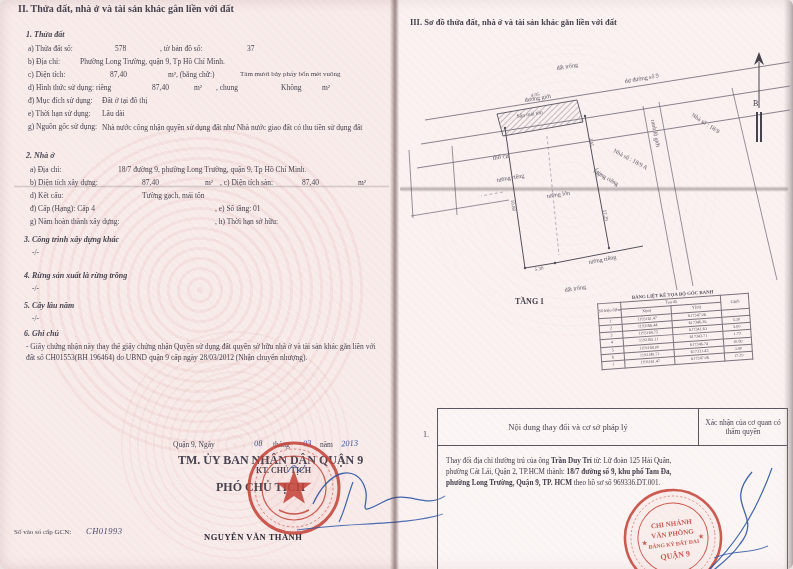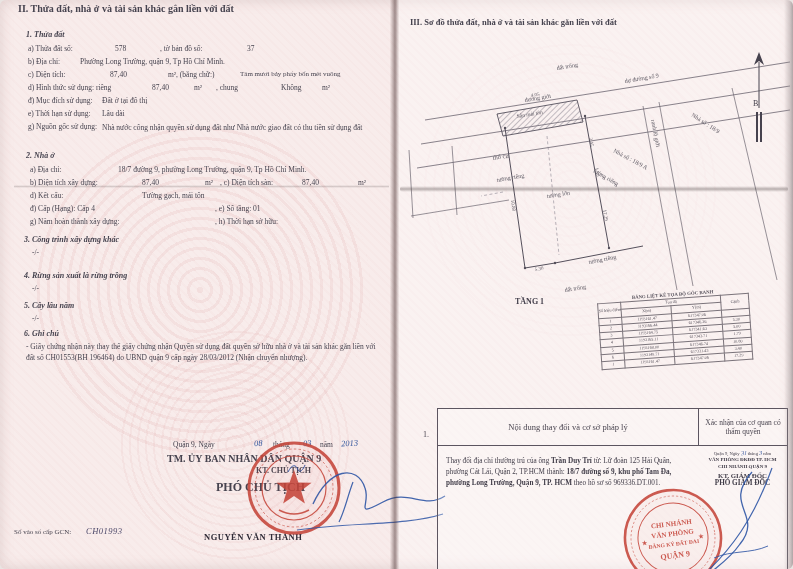--- a/index.html
+++ b/index.html
@@ -114,21 +114,21 @@
 
   <div class="ln bi" style="left:24px;top:330px;font-size:8px;">6. Ghi chú</div>
   <div class="ln wrap" style="left:26px;top:342px;width:356px;">- Giấy chứng nhận này thay thế giấy chứng nhận Quyền sử dụng đất quyền sở hữu nhà ở và tài sản khác gắn liền với đất số CH01553(BH 196464) do UBND quận 9 cấp ngày 28/03/2012 (Nhận chuyển nhượng).</div>
 
   <span class="ln" style="left:173px;top:441px;">Quận 9, Ngày</span>
   <span class="ln hw" style="left:254px;top:439px;">08</span>
   <span class="ln" style="left:273px;top:441px;">tháng</span>
   <span class="ln hw" style="left:303px;top:439px;">03</span>
   <span class="ln" style="left:320px;top:441px;">năm</span>
   <span class="ln hw" style="left:341px;top:439px;">2013</span>
-  <div class="ln b" style="left:167px;top:454px;font-size:10px;">TM. ỦY BAN NHÂN DÂN QUẬN 9</div>
+  <div class="ln b" style="left:178px;top:454px;font-size:12px;">TM. ỦY BAN NHÂN DÂN QUẬN 9</div>
   <div class="ln b" style="left:228px;top:467px;font-size:8px;padding-left:28px;">KT. CHỦ TỊCH</div>
   <svg style="position:absolute;left:286px;top:462px;" width="20" height="12">
     <path d="M2,10 C6,2 10,2 12,8 C14,12 18,6 19,3" stroke="#2e55a5" stroke-width="1" fill="none"></path>
   </svg>
   <div class="ln b" style="left:216px;top:481px;font-size:12px;">PHÓ CHỦ TỊCH</div>
   <div class="ln b" style="left:204px;top:533px;font-size:8.5px;letter-spacing:.5px;color:#2e2a36;">NGUYỄN VĂN THÀNH</div>
   <span class="ln small" style="left:14px;top:529px;">Số vào sổ cấp GCN:</span>
   <span class="ln hwd" style="left:86px;top:527px;">CH01993</span>
 
   <svg style="position:absolute;left:246px;top:440px;opacity:.88;" width="96" height="96" viewBox="0 0 96 96">
@@ -274,33 +274,20 @@
   <div class="rowno">1.</div>
   <div class="changes">
     <div class="chead">
       <div class="hl">Nội dung thay đổi và cơ sở pháp lý</div>
       <div class="hr">Xác nhận của cơ quan có thẩm quyền</div>
     </div>
     <div class="cbody">
       <div class="ctext">
         <span>Thay đổi địa chỉ thường trú của ông </span><span class="b">Trần Duy Trí</span><span> từ: Lữ đoàn 125 Hải Quân, phường Cát Lái, Quận 2, TP.HCM thành: </span><span class="b">18/7 đường số 9, khu phố Tam Đa, phường Long Trường, Quận 9, TP. HCM</span><span> theo hồ sơ số 969336.DT.001.</span>
       </div>
-      <div class="cright">
-        <div class="dt">
-          <span>Quận 9, Ngày</span>
-          <span class="hw" style="font-size:6px;display:inline-block;">31</span>
-          <span>tháng</span>
-          <span class="hw" style="font-size:6px;display:inline-block;">3</span>
-          <span>năm</span>
-        </div>
-        <div class="of">VĂN PHÒNG ĐKĐĐ TP. HCM</div>
-        <div class="of">CHI NHÁNH QUẬN 9</div>
-        <div class="t1">KT. GIÁM ĐỐC</div>
-        <div class="t2">PHÓ GIÁM ĐỐC</div>
-      </div>
 
       <svg style="position:absolute;left:183px;top:40px;opacity:.88;transform:rotate(-7deg);" width="104" height="104" viewBox="0 0 104 104">
         <circle cx="52" cy="52" r="48" fill="rgba(226,120,108,.06)" stroke="#c5453a" stroke-width="2.6"></circle>
         <circle cx="52" cy="52" r="35" fill="none" stroke="#c5453a" stroke-width="1"></circle>
         <circle cx="52" cy="52" r="42" fill="none" stroke="#c5453a" stroke-width=".6" stroke-dasharray="2.2,2"></circle>
         <text x="52" y="40" text-anchor="middle" font-size="7" font-weight="bold" fill="#c5453a">CHI NHÁNH</text>
         <text x="52" y="50" text-anchor="middle" font-size="7" font-weight="bold" fill="#c5453a">VĂN PHÒNG</text>
         <text x="52" y="60" text-anchor="middle" font-size="5.6" font-weight="bold" fill="#c5453a">ĐĂNG KÝ ĐẤT ĐAI</text>
         <text x="52" y="72" text-anchor="middle" font-size="8" font-weight="bold" fill="#c5453a">QUẬN 9</text>
         <text x="20" y="56" font-size="7" fill="#c5453a">★</text>

